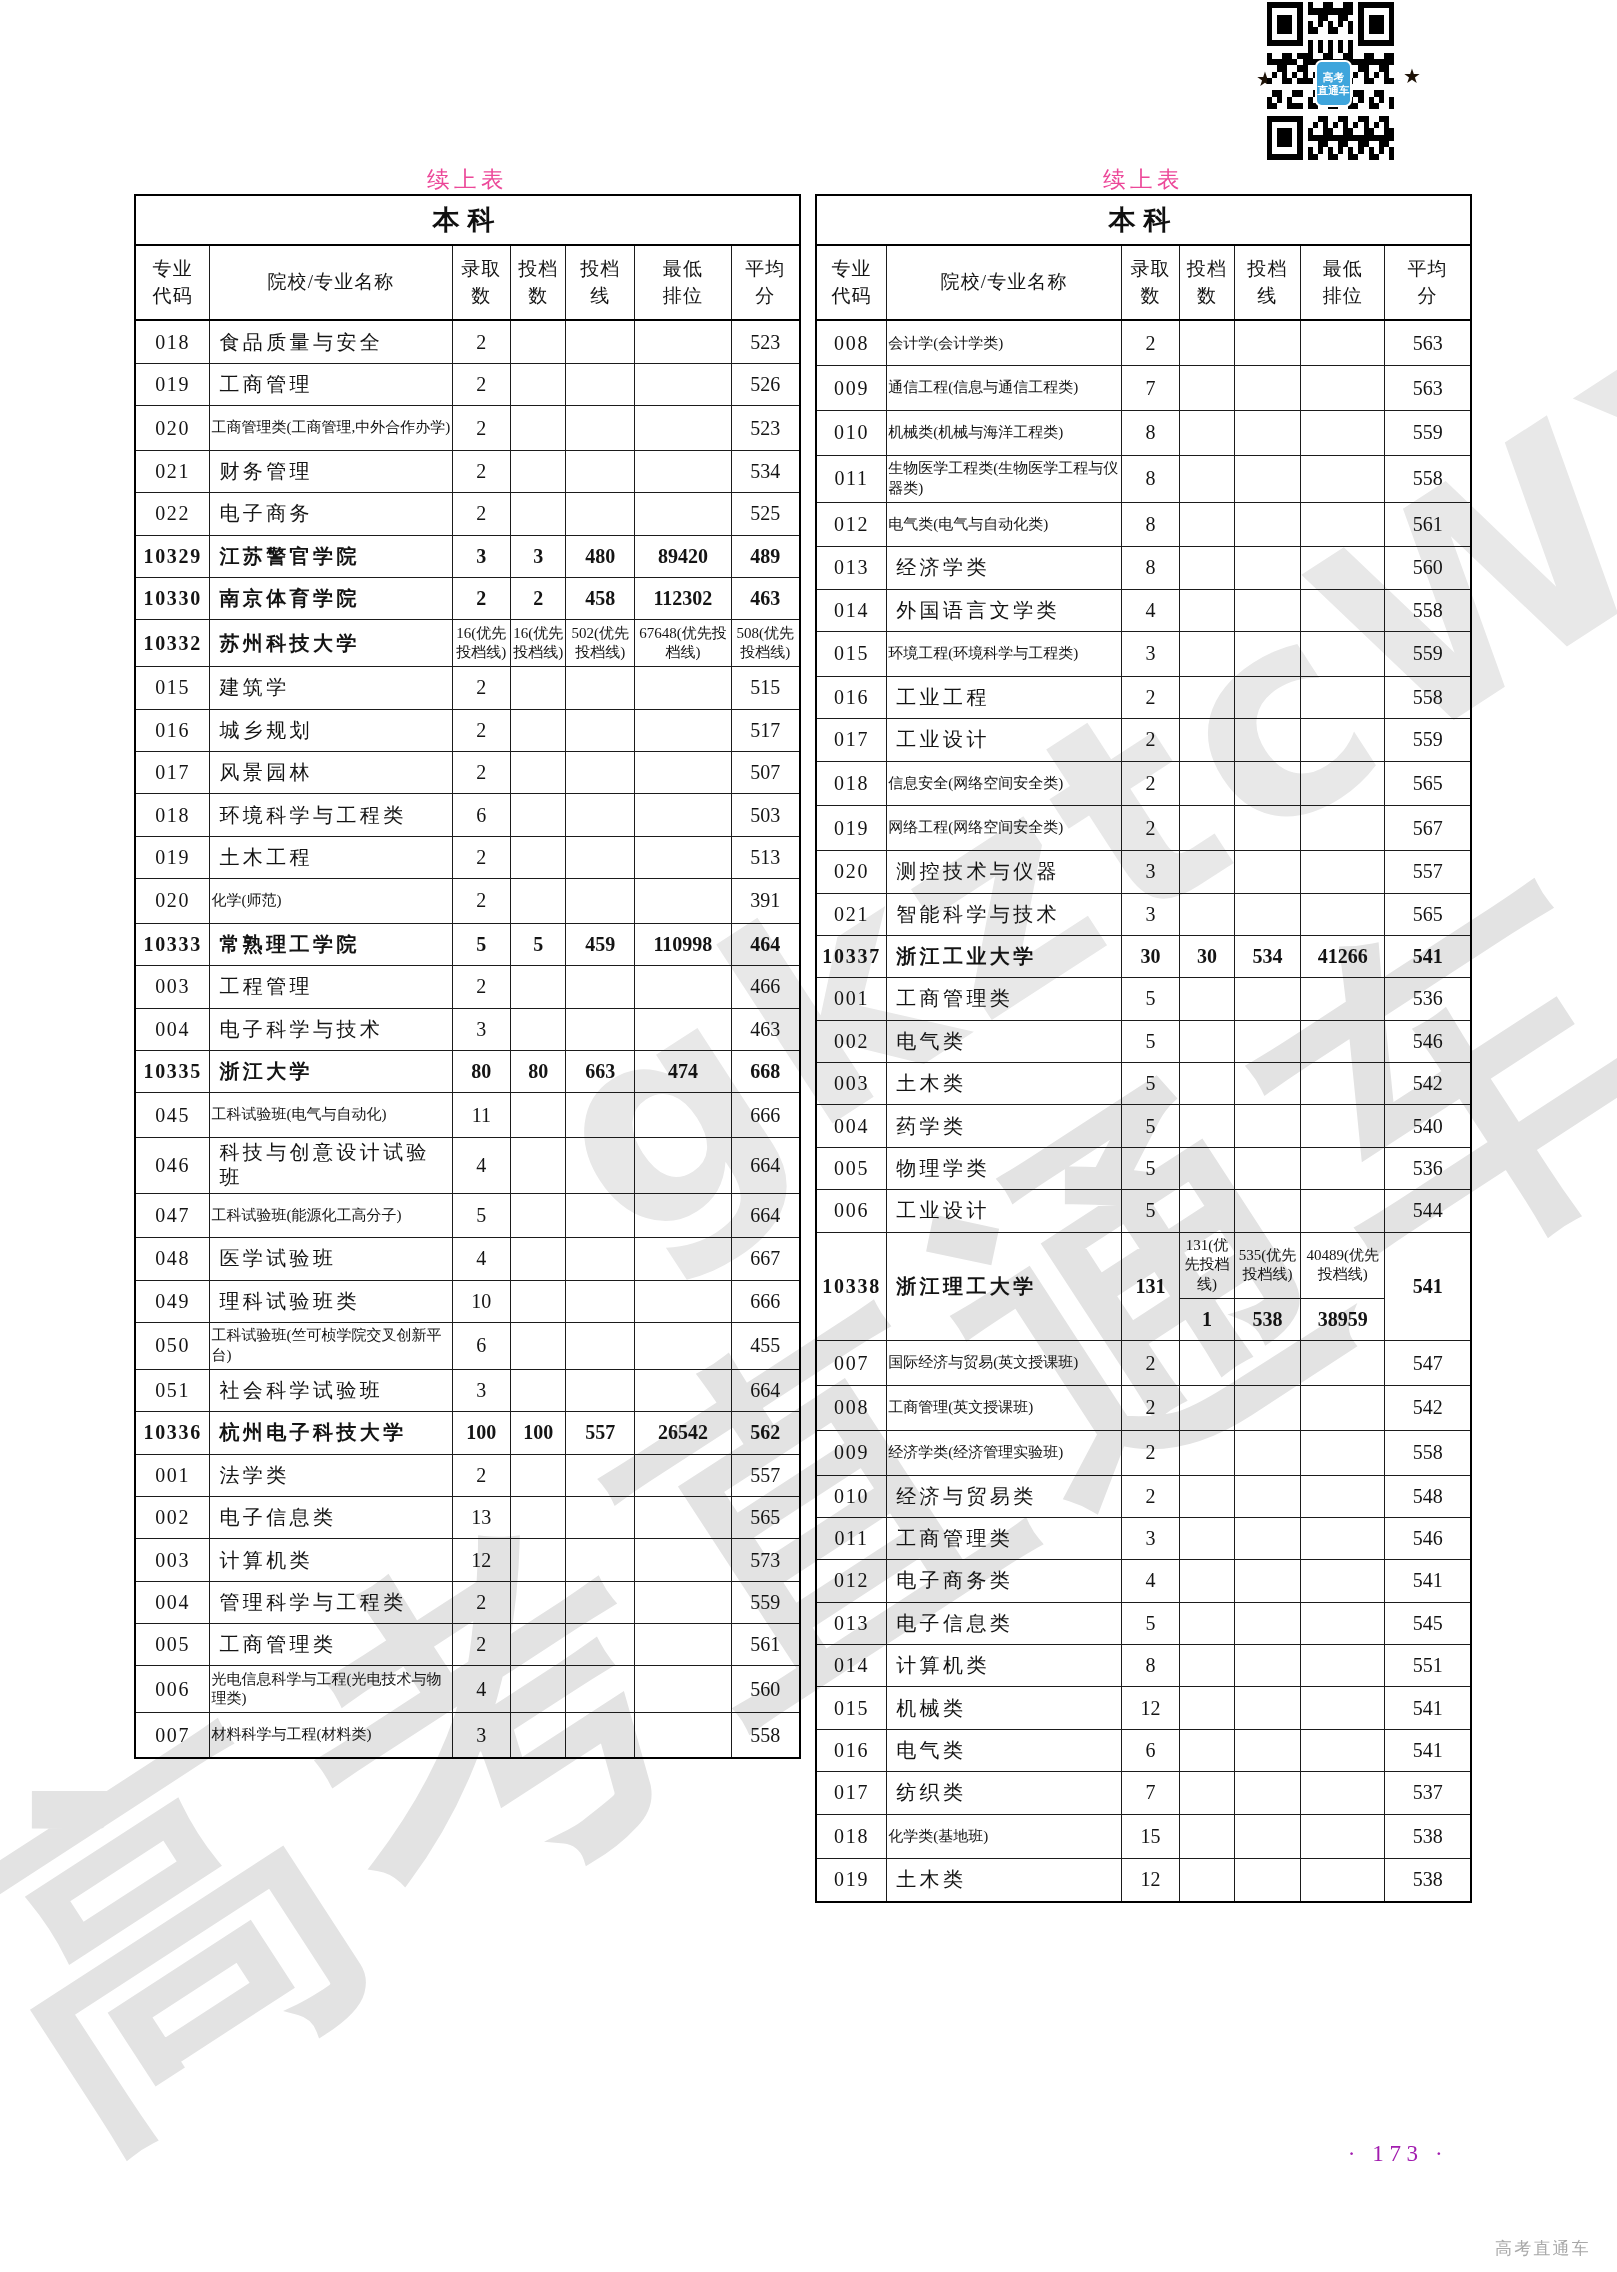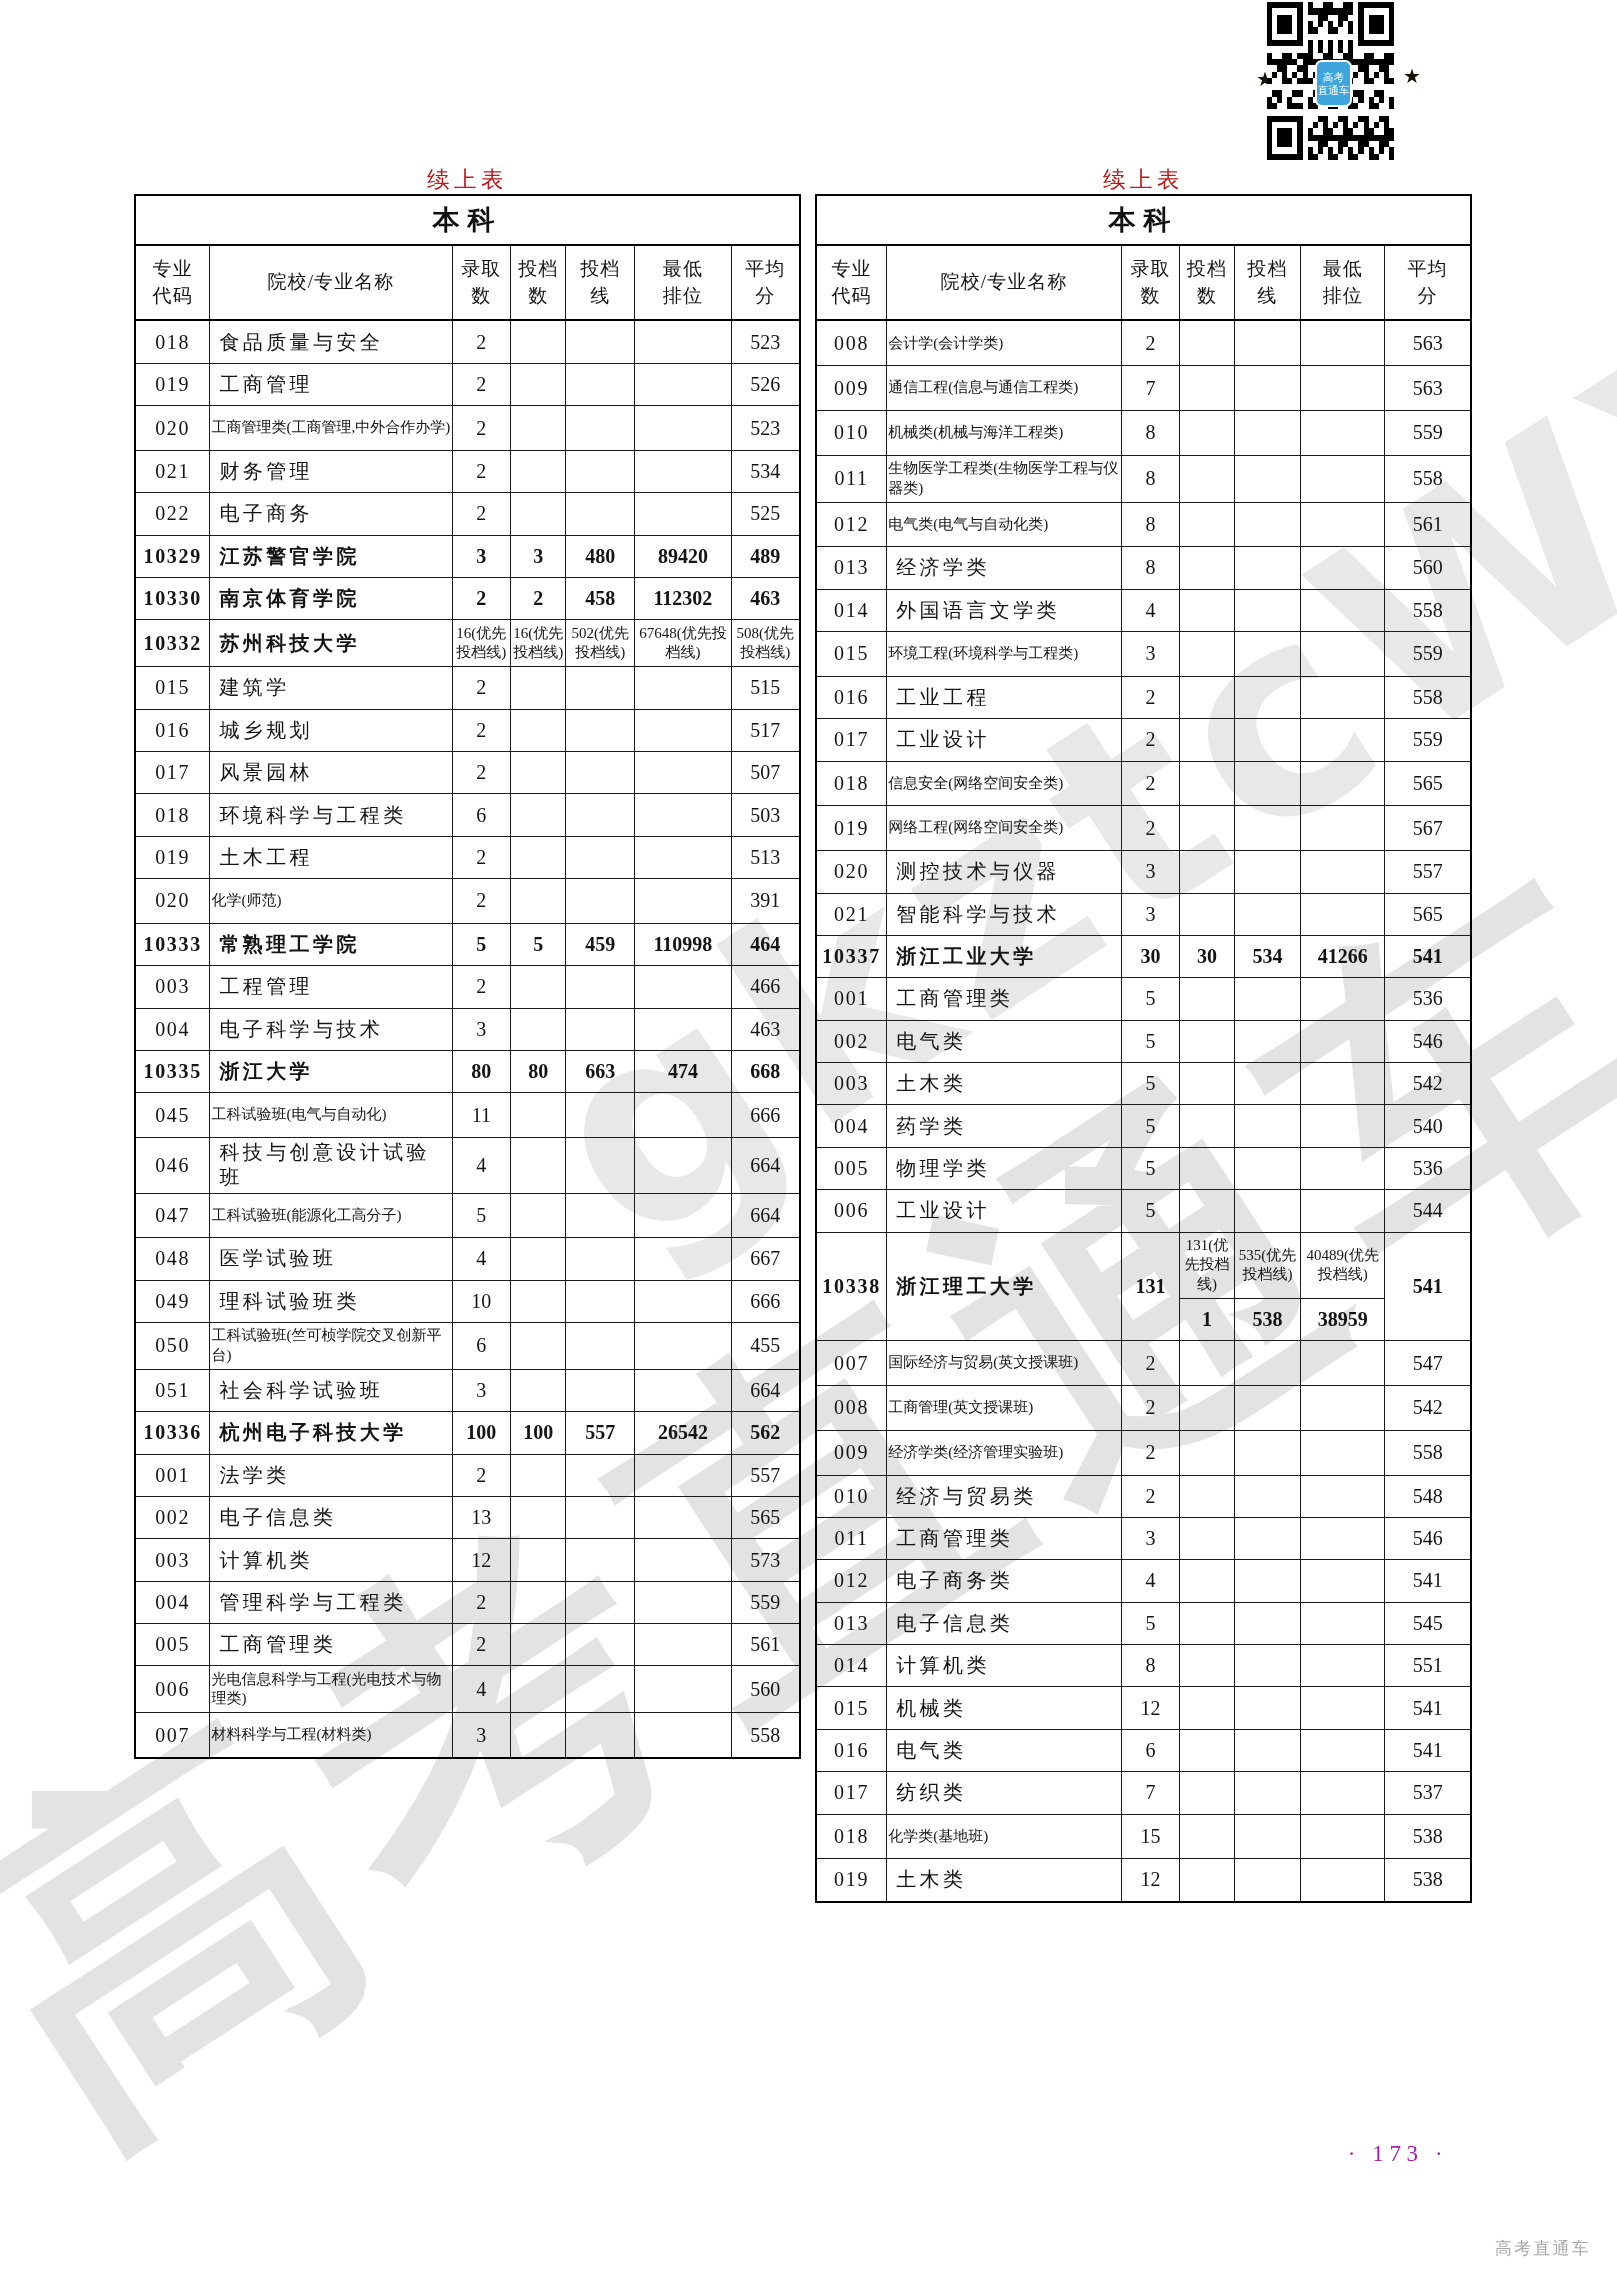--- a/index.html
+++ b/index.html
@@ -15,21 +15,21 @@
     position:absolute;z-index:1;color:#e3e3e3;
     font-family:"DejaVu Sans","Liberation Sans",sans-serif;font-weight:bold;
     pointer-events:none;white-space:nowrap;line-height:1;
   }
   .wm-a{font-size:359px;letter-spacing:31px;transform:rotate(-33deg);left:-146px;top:1320px;}
   .wm-b{font-size:281px;letter-spacing:14px;transform:rotate(-33deg);left:460px;top:629px;color:#e8e8e8;}
 
   
   .cont-label{
     position:absolute;z-index:3;font-size:22.5px;letter-spacing:4.5px;text-align:center;
-    font-family:"Liberation Serif","DejaVu Serif",serif;color:#b91c1c;
+    font-family:"Liberation Serif","DejaVu Serif",serif;color:#ec4899;
   }
   .cont-left{left:134px;width:667px;top:164px;}
   .cont-right{left:815px;width:657px;top:164px;}
 
   
   .tbl-wrap{position:absolute;z-index:2;}
   .tbl-left{left:134px;top:194px;width:667px;}
   .tbl-right{left:815px;top:194px;width:657px;}
 
   table{
@@ -63,21 +63,21 @@
   tr.sub td{border-top:1.7px solid #1b1b1b;}
 
   
   .qr-box{position:absolute;left:1267px;top:2.2px;width:127px;height:158px;z-index:3;}
   .qr-box svg{display:block;width:100%;height:100%;}
   .qr-badge{
     position:absolute;left:48px;top:58px;width:33px;height:43px;
     background:#3fa5dc;border:2.2px solid #fff;border-radius:6.7px;
     display:flex;flex-direction:column;align-items:center;justify-content:center;
     color:#fff;font-family:"Liberation Sans","DejaVu Sans",sans-serif;
-    font-weight:normal;font-size:10.7px;line-height:1.15;text-align:right;letter-spacing:0;
+    font-weight:bold;font-size:10.7px;line-height:1.15;text-align:right;letter-spacing:0;
   }
   .star{
     position:absolute;z-index:3;font-size:20px;color:#1d1207;line-height:1;
     font-family:"DejaVu Sans",sans-serif;
   }
   .star-left{left:1256px;top:69px;}
   .star-right{left:1403px;top:66px;}
 
   
   .page-number{

